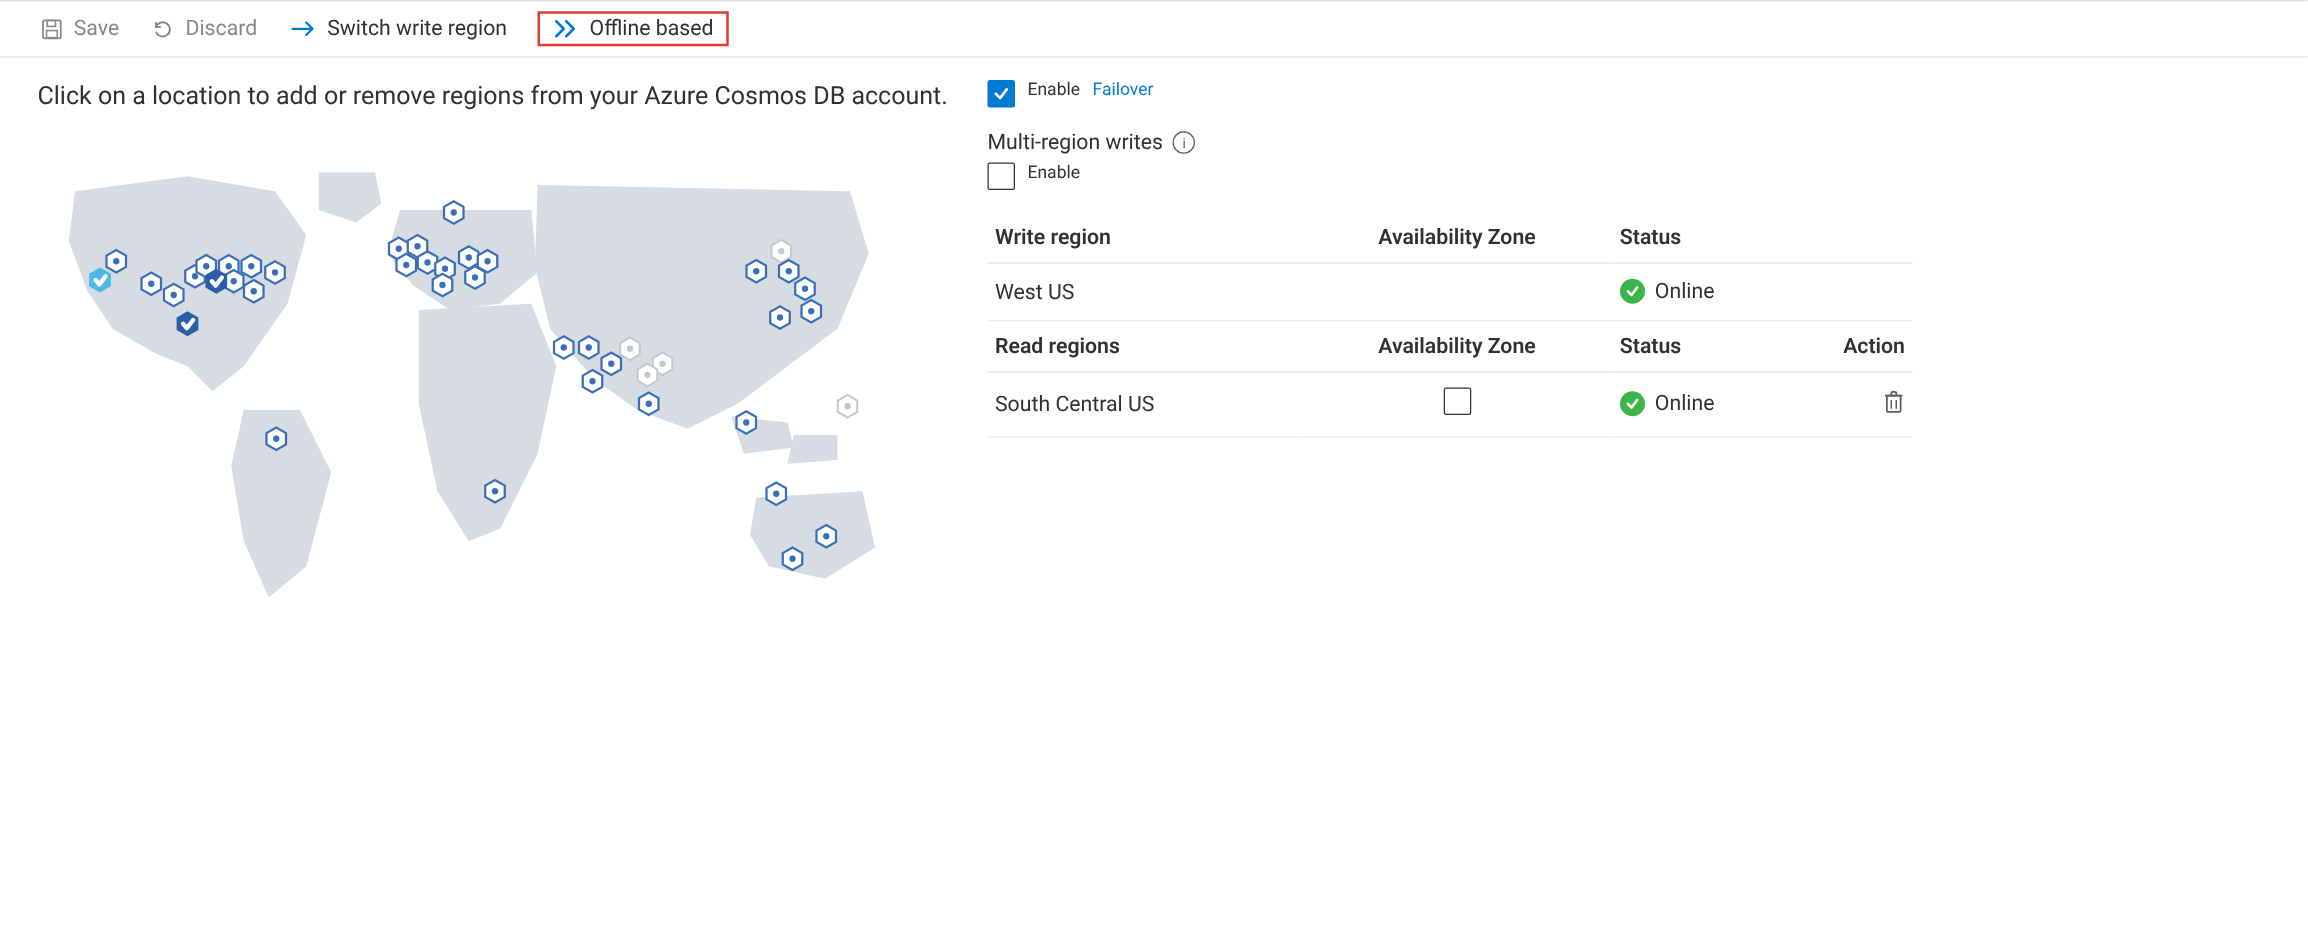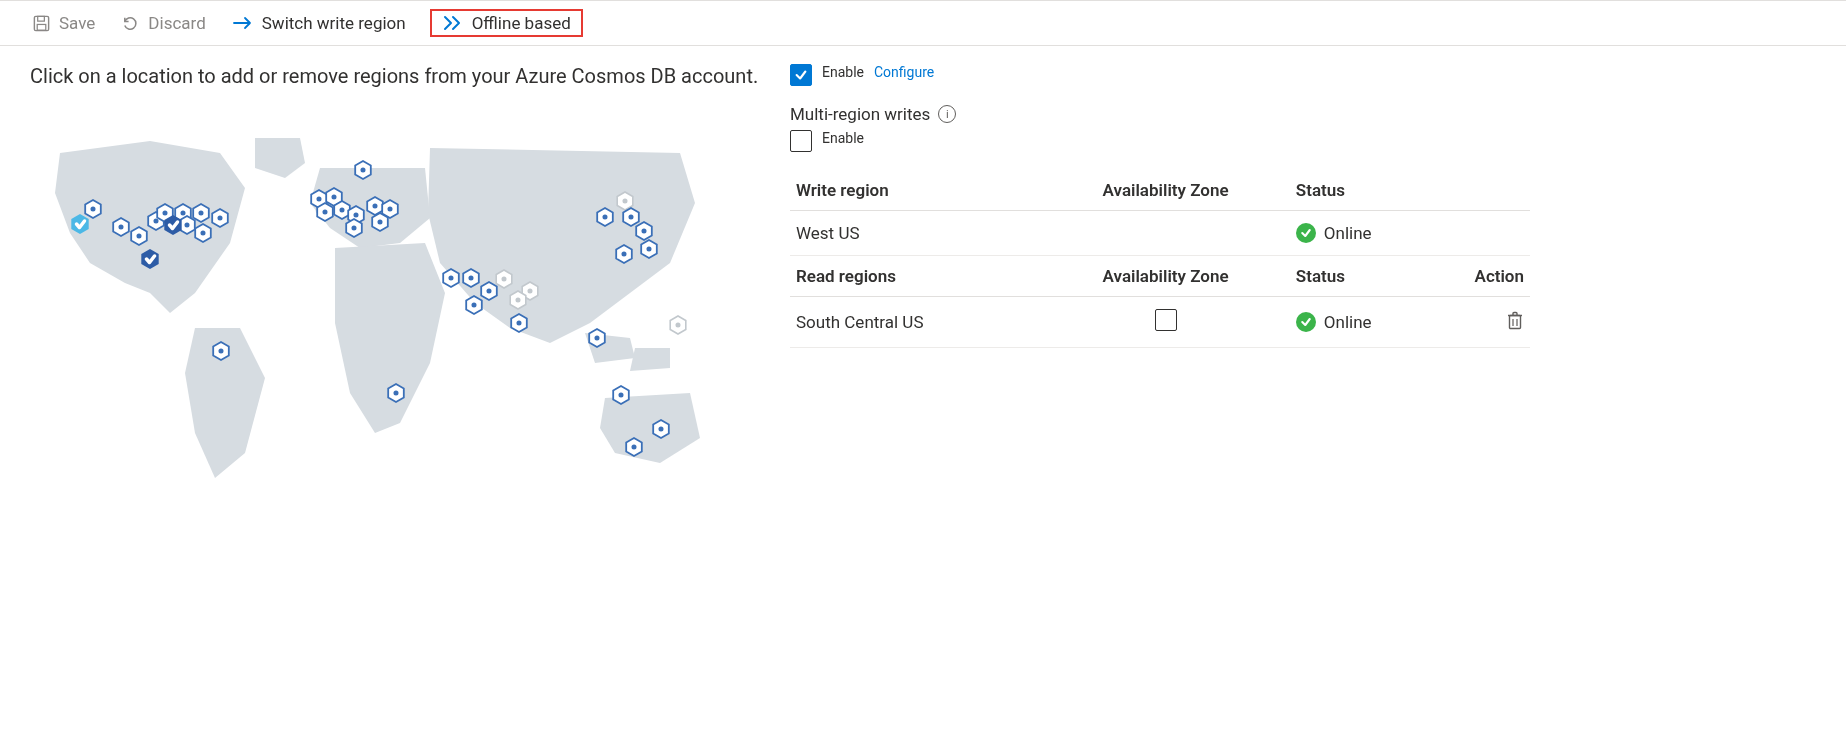--- a/index.html
+++ b/index.html
@@ -378,21 +378,21 @@
   </div>
 
   <div class="right-col">
     <div class="cb-row">
       <span id="failover-cb" class="checkbox checked">
         <svg width="14" height="14" viewBox="0 0 16 16" fill="none">
               <path d="M3 8 L7 12 L13 4" stroke-width="2.4" stroke-linecap="round" stroke-linejoin="round"></path>
             </svg>
       </span>
       <span>Enable</span>
-      <span class="link">Configure</span>
+      <span class="link">Failover</span>
     </div>
 
     <div class="section-label">
       <span>Multi-region writes</span>
       <span class="info-ico">i</span>
     </div>
     <div class="cb-row">
       <span id="multi-cb" class="checkbox">
         
       </span>

